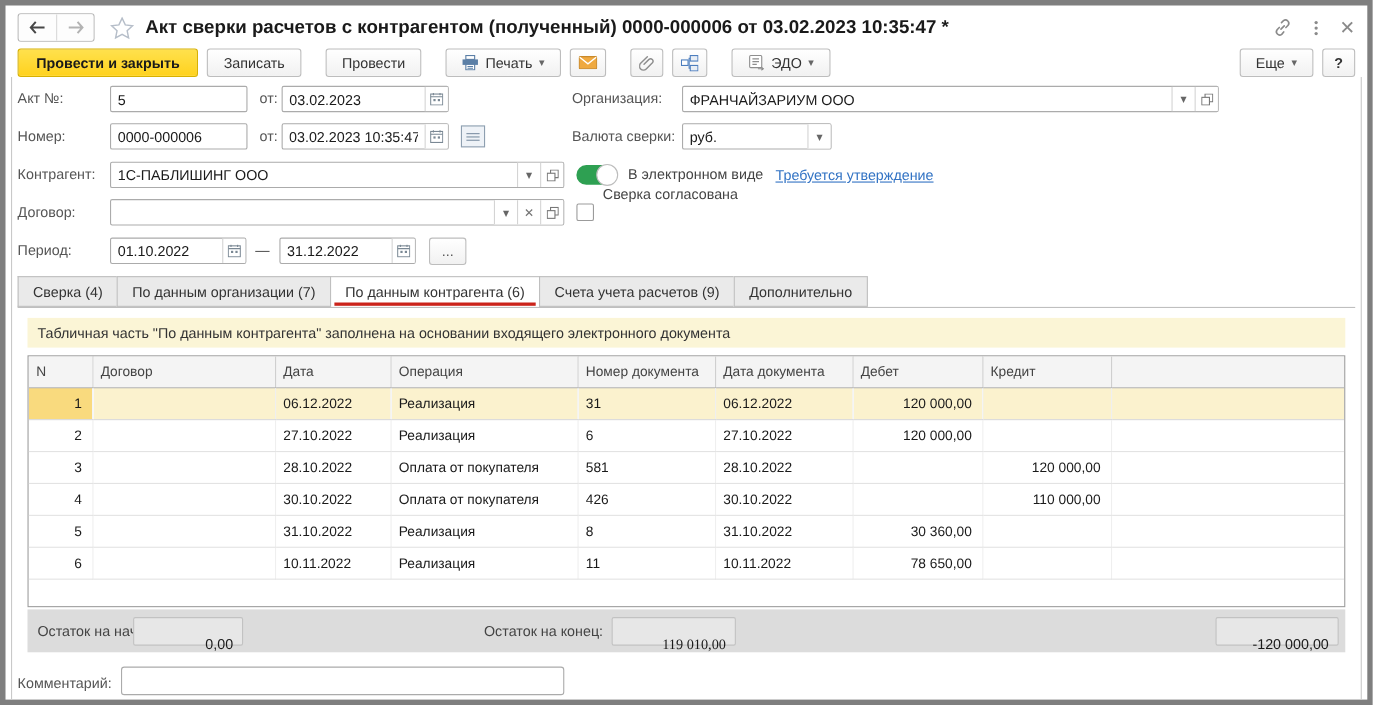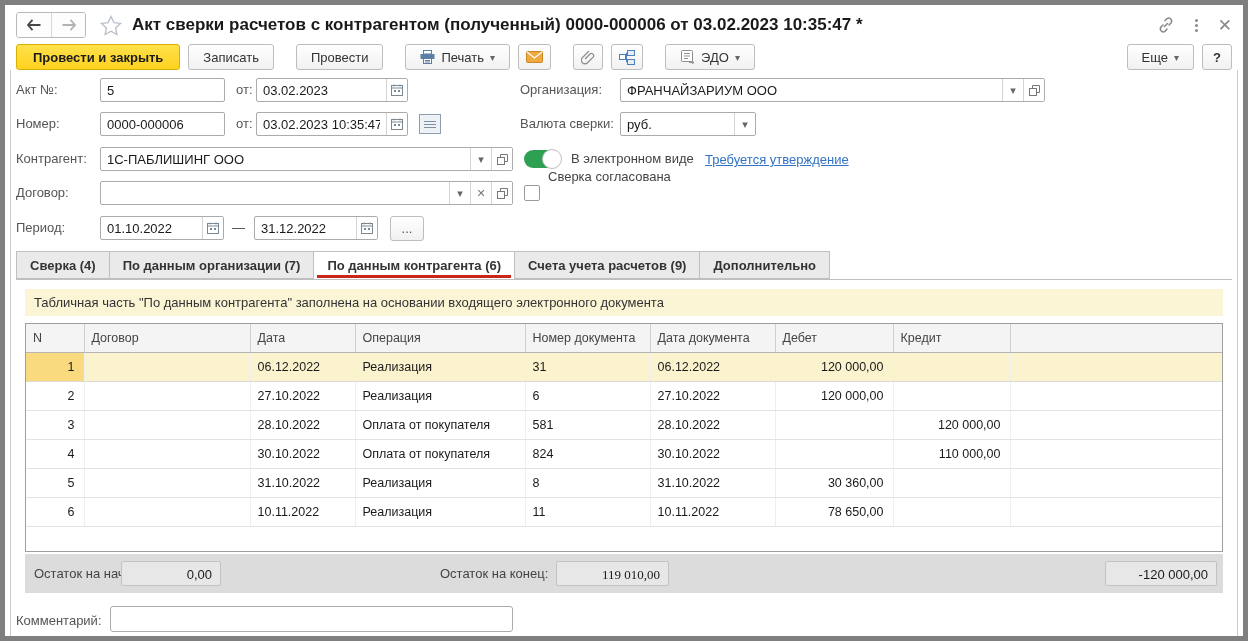--- a/index.html
+++ b/index.html
@@ -44,21 +44,21 @@
   .hist-icon i { height:1px; background:#7d90a3; }
   .toggle { position:absolute; width:37px; height:18px; border-radius:9px; background:#2ea052; cursor:pointer; }
   .toggle .knob { position:absolute; right:-1px; top:-1px; width:20px; height:20px; border-radius:50%; background:#fff; border:1px solid #bdbdbd; }
   .chk { position:absolute; width:16px; height:16px; border:1px solid #9b9b9b; border-radius:2px; background:#fff; cursor:pointer; }
   .link { position:absolute; font-size:13px; color:#3273c4; text-decoration:underline; cursor:pointer; white-space:nowrap; }
   .lbl-dark { color:#444; }
 
   
   .tabbar { position:absolute; left:11px; right:11px; top:246px; height:29px; }
   .tabbar::after { content:""; position:absolute; left:0; right:0; bottom:0; height:1px; background:#bfbfbf; }
-  .tabs { position:absolute; left:0; top:0; display:flex; z-index:2;font-weight:bold; }
+  .tabs { position:absolute; left:0; top:0; display:flex; z-index:2; }
   .tab { height:28px; line-height:27px; padding:0 13px; font-size:13px; color:#333; background:#eaeaea; border:1px solid #bfbfbf; border-right:none; cursor:pointer; position:relative; white-space:nowrap; }
   .tab:last-child { border-right:1px solid #bfbfbf; }
   .tab.active { background:#fff; height:29px; z-index:3; }
   .tab.active::after { content:""; position:absolute; left:3px; right:3px; bottom:1px; height:3px; background:#cb241b; }
 
   
   .banner { position:absolute; left:20px; width:1198px; top:284px; height:27px; background:#fbf5d6; font-size:13px; color:#333; line-height:27px; padding-left:9px; white-space:nowrap; overflow:hidden; }
   .table-wrap { position:absolute; left:20px; width:1198px; top:318px; height:229px; border:1px solid #9e9e9e; background:#fff; overflow:hidden; }
   table { border-collapse:collapse; table-layout:fixed; width:100%; font-size:12.5px; color:#1a1a1a; }
   th { height:28px; background:#f4f4f4; border-bottom:1px solid #b5b5b5; border-right:1px solid #cfcfcf; font-weight:normal; color:#444; text-align:left; padding:0 7px; white-space:nowrap; overflow:hidden; }
@@ -66,21 +66,21 @@
   td { height:29px; border-bottom:1px solid #e3e3e3; border-right:1px solid #efefef; padding:0 7px; white-space:nowrap; overflow:hidden; }
   td:last-child { border-right:none; }
   td.num { text-align:right; padding-right:9px; }
   td.amount { text-align:right; padding-right:9px; }
   tr.selected td { background:#fbf2ce; border-bottom:1px solid #d9d9d9; }
   tr.selected td.ncell { background:#f9da7e; }
 
   
   .totals { position:absolute; left:20px; width:1198px; top:549px; height:39px; background:#dcdcdc; font-size:13px; color:#444; }
   .totals .tl { position:absolute; top:0; height:39px; line-height:39px; white-space:nowrap; }
-  .tbox { position:absolute; top:7px; height:25px; line-height:23px; background:#e7e7e7; border:1px solid #c2c2c2; border-radius:2px; text-align:right; padding:1px 8px; color:#1a1a1a; }
+  .tbox { position:absolute; top:7px; height:25px; line-height:23px; background:#e7e7e7; border:1px solid #c2c2c2; border-radius:2px; text-align:right; padding:12px 8px; color:#1a1a1a; }
 
   
   .comment-label { position:absolute; left:11px; top:603px; height:25px; line-height:25px; font-size:13px; color:#555; }
   .comment-input { position:absolute; left:105px; top:601px; width:403px; height:26px; border:1px solid #ababab; border-radius:3px; font-size:13px; padding:0 6px; outline:none; font-family:inherit; }
 
   svg { display:block; }
 </style>
 </head>
 <body>
 
@@ -208,21 +208,21 @@
             <rect x="0.5" y="1.5" width="11" height="10" fill="#fff" stroke="#7a8894"></rect>
             <line x1="0.5" y1="4" x2="11.5" y2="4" stroke="#7a8894"></line>
             <line x1="3" y1="0.5" x2="3" y2="2.5" stroke="#7a8894"></line>
             <line x1="9" y1="0.5" x2="9" y2="2.5" stroke="#7a8894"></line>
             <rect x="3" y="6" width="2" height="2" fill="#7a8894"></rect>
             <rect x="7" y="6" width="2" height="2" fill="#7a8894"></rect>
           </svg>
         </span>
     </div>
     <div class="flabel" style="left:515px; top:7px;">Организация:</div>
-    <div class="ctrl" style="left:615px; top:7px; width:425px;">
+    <div class="ctrl" style="left:615px; top:7px; width:488px;">
       <input value="ФРАНЧАЙЗАРИУМ ООО" style="">
       <span class="seg">
           <span class="caret">▾</span>
         </span>
       <span class="seg">
           <svg width="11" height="11" viewBox="0 0 11 11">
             <rect x="0.5" y="3.5" width="7" height="7" fill="#fff" stroke="#777"></rect>
             <path d="M3.5 3.5 V0.5 H10.5 V7.5 H7.5" fill="none" stroke="#777"></path>
           </svg>
         </span>
@@ -396,21 +396,21 @@
           <td>28.10.2022</td>
           <td class="amount"></td>
           <td class="amount">120 000,00</td>
           <td></td>
         </tr>
         <tr>
           <td class="num">4</td>
           <td></td>
           <td>30.10.2022</td>
           <td>Оплата от покупателя</td>
-          <td>824</td>
+          <td>426</td>
           <td>30.10.2022</td>
           <td class="amount"></td>
           <td class="amount">110 000,00</td>
           <td></td>
         </tr>
         <tr>
           <td class="num">5</td>
           <td></td>
           <td>31.10.2022</td>
           <td>Реализация</td>

